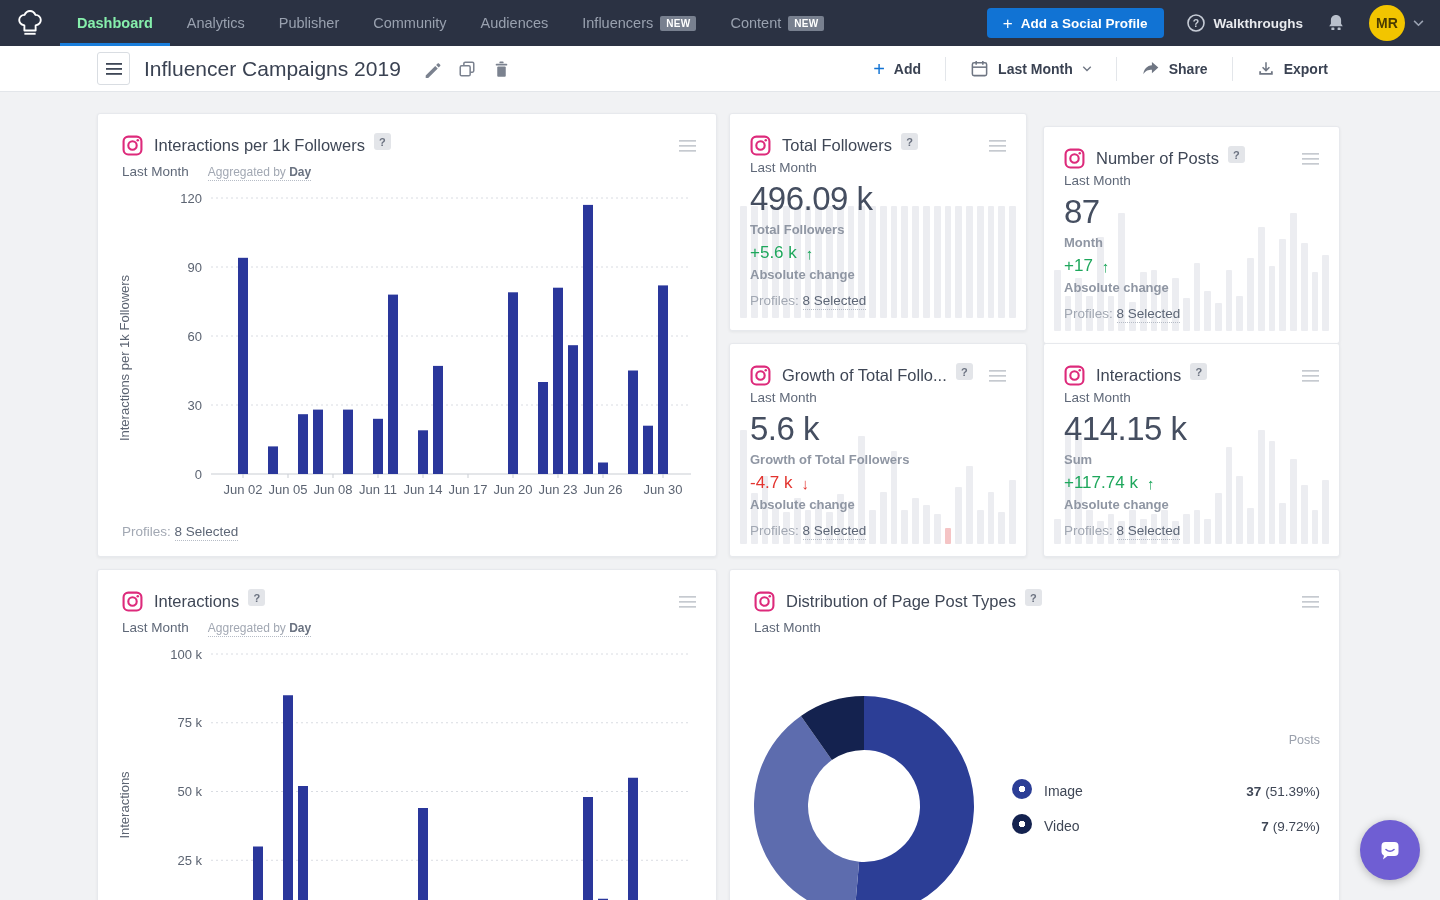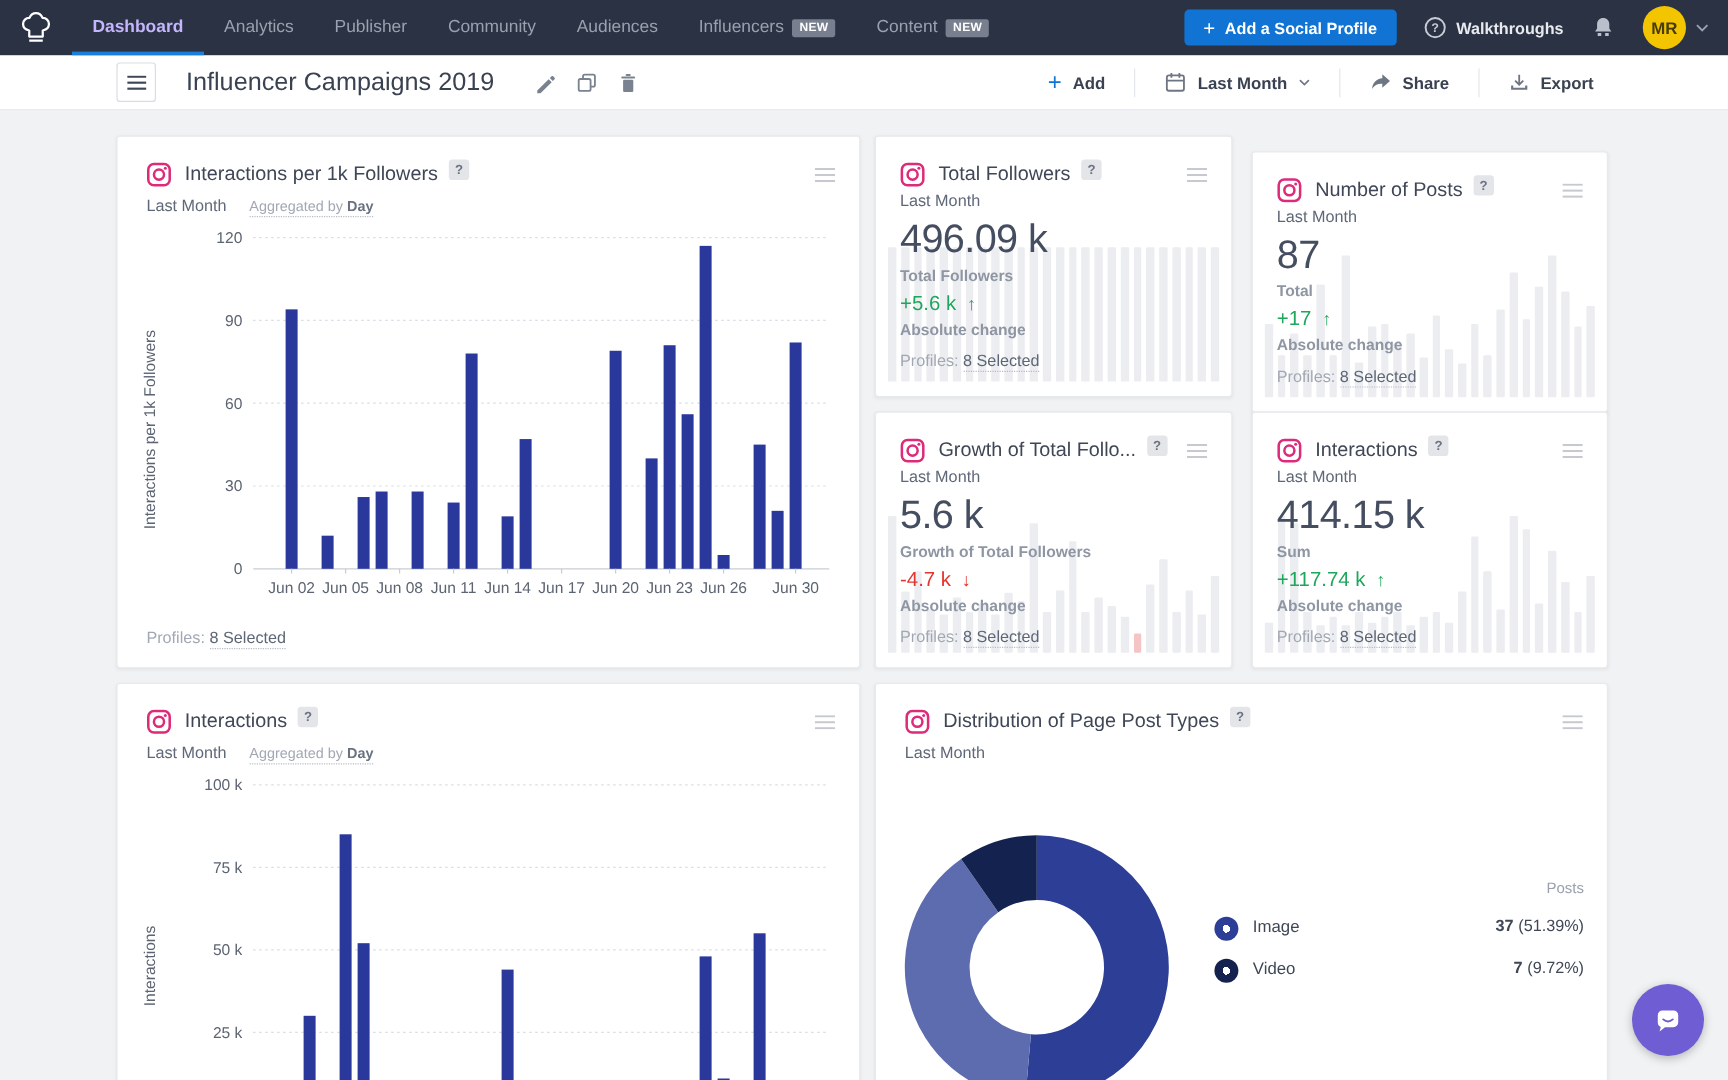--- a/index.html
+++ b/index.html
@@ -6,37 +6,37 @@
   html,body { width:1440px; height:900px; overflow:hidden; background:#f1f2f4;
     font-family:"Liberation Sans", sans-serif; color:#3f4756; }
 
   
   .navbar { position:absolute; top:0; left:0; width:1440px; height:46px; background:#2b3243;
     display:flex; align-items:stretch; z-index:10; }
   .logo { width:60px; display:flex; align-items:center; justify-content:center; cursor:pointer; }
   .nav { display:flex; align-items:stretch; }
   .nav-item { position:relative; display:flex; align-items:center; gap:7px; padding:0 17px;
     font-size:14.5px; color:#99a1af; cursor:pointer; text-decoration:none; }
-  .nav-item.active { color:#c4b5fd; font-weight:700; }
+  .nav-item.active { color:#86efac; font-weight:700; }
   .nav-item.active::after { content:""; position:absolute; left:0; right:0; bottom:0; height:3px; background:#1a7edb; }
   .new-badge { background:#78808f; color:#fff; font-size:10px; font-weight:700; padding:2px 6px;
     border-radius:2px; letter-spacing:.3px; }
   .nav-right { margin-left:auto; display:flex; align-items:center; gap:22px; padding-right:16px; }
   .add-profile { display:flex; align-items:center; gap:8px; background:#1173d4; border:none; color:#fff;
     font-family:inherit; font-size:13.5px; font-weight:700; height:30px; padding:0 16px; border-radius:4px; cursor:pointer; }
   .add-profile .plus { font-size:17px; font-weight:400; line-height:1; }
   .walkthroughs { display:flex; align-items:center; gap:8px; color:#e8eaee; font-size:13.5px; font-weight:600; cursor:pointer; }
   .bell { cursor:pointer; display:flex; align-items:center; }
   .user-menu { display:flex; align-items:center; gap:8px; cursor:pointer; }
   .avatar { width:36px; height:36px; border-radius:50%; background:#f2c500; color:#4a3b00;
     font-size:14px; font-weight:700; display:flex; align-items:center; justify-content:center; }
 
   
   .toolbar { position:absolute; top:46px; left:0; width:1440px; height:46px; background:#fff;
-    border-bottom:1px solid #e3e6ea; display:flex; align-items:center; padding:0 112px 0 97px; z-index:9;gap:11px; }
+    border-bottom:1px solid #e3e6ea; display:flex; align-items:center; padding:0 112px 0 97px; z-index:9; }
   .menu-btn { width:33px; height:33px; border:1px solid #d9dde2; border-radius:3px; background:#fff;
     display:flex; align-items:center; justify-content:center; cursor:pointer; }
   .page-title { font-size:21px; font-weight:500; color:#3a4252; margin-left:14px; }
   .title-icons { display:flex; align-items:center; gap:17px; margin-left:22px; }
   .icon-btn { background:none; border:none; cursor:pointer; display:flex; align-items:center; padding:0; }
   .toolbar-right { margin-left:auto; display:flex; align-items:center; }
   .tb-action { display:flex; align-items:center; gap:9px; font-size:14px; font-weight:700; color:#3a4252;
     cursor:pointer; background:none; border:none; font-family:inherit; }
   .tb-sep { width:1px; height:24px; background:#e3e6ea; margin:0 24px; }
   .tb-plus { color:#1173d4; font-size:20px; font-weight:400; line-height:1; }
@@ -72,21 +72,21 @@
   .kpi-change.down { color:#e3342f; }
   .kpi-change-label { top:153px; font-size:13px; font-weight:700; color:#8f96a3; }
   .kpi-profiles { top:179px; font-size:13.5px; }
   .spark { position:absolute; left:10px; right:10px; top:86px; bottom:12px; display:flex;
     align-items:flex-end; gap:4px; z-index:0; }
   .spark > div { flex:1; border-radius:1px; }
 
   
   .legend { position:absolute; left:282px; top:163px; width:308px; z-index:2; }
   .legend-header { text-align:right; color:#9aa0ac; font-size:12.5px; margin-bottom:17px; }
-  .legend-row { display:flex; align-items:flex-start; height:35px; cursor:pointer; }
+  .legend-row { display:flex; align-items:flex-end; height:35px; cursor:pointer; }
   .legend-dot { width:20px; height:20px; border-radius:50%; flex:none; }
   .legend-label { margin-left:12px; font-size:14px; color:#3f4756; }
   .legend-value { margin-left:auto; font-size:13.5px; color:#3f4756; }
   .legend-value b { font-weight:700; margin-right:4px; }
 
   
   .intercom { position:absolute; right:20px; bottom:20px; width:60px; height:60px; border-radius:50%;
     background:#6f5ed3; box-shadow:0 2px 8px rgba(0,0,0,.25); display:flex; align-items:center;
     justify-content:center; cursor:pointer; z-index:20; }
 </style>
@@ -394,21 +394,21 @@
       <span class="card-menu">
           <svg width="17" height="12" viewBox="0 0 17 12" fill="#c6cad0">
             <rect width="17" height="1.7"></rect>
             <rect y="5" width="17" height="1.7"></rect>
             <rect y="10" width="17" height="1.7"></rect>
           </svg>
         </span>
     </div>
     <div data-pos="" class="kpi-period">Last Month</div>
     <div data-pos="" class="kpi-value">87</div>
-    <div data-pos="" class="kpi-value-label">Total</div>
+    <div data-pos="" class="kpi-value-label">Month</div>
     <div data-pos="" class="kpi-change up">
         <span>+17</span>
         <span class="arrow">↑</span>
       </div>
     <div data-pos="" class="kpi-change-label">Absolute change</div>
     <div data-pos="" class="kpi-profiles"><span class="p-label">Profiles:</span> <span class="p-value">8 Selected</span></div>
   </section>
 
   <section class="card kpi" style="left:729px; top:251px; width:298px; height:214px;">
     <div class="spark">

